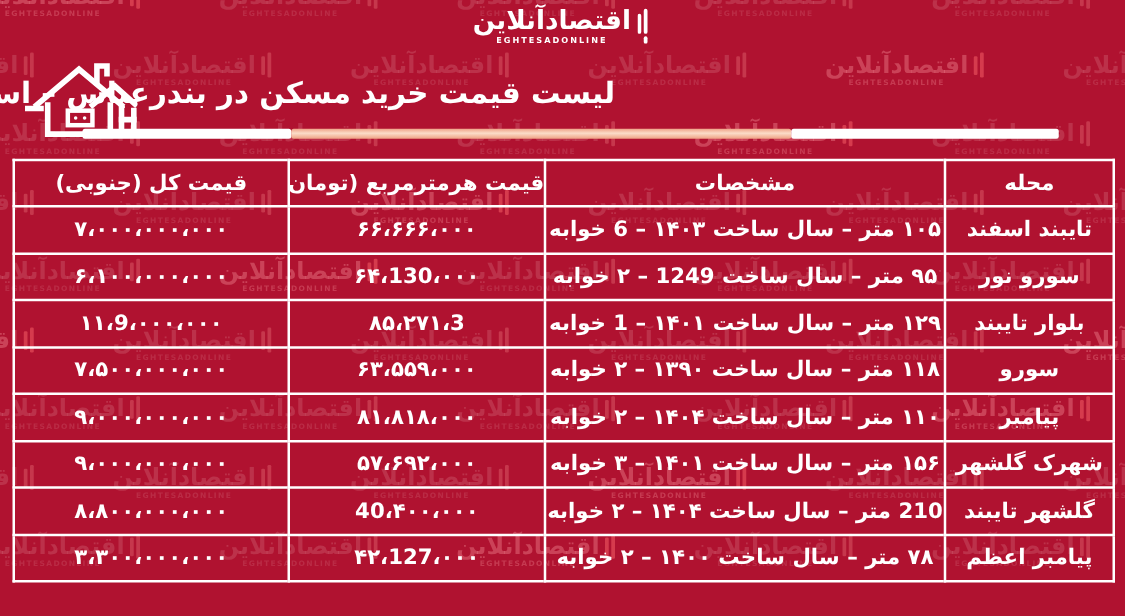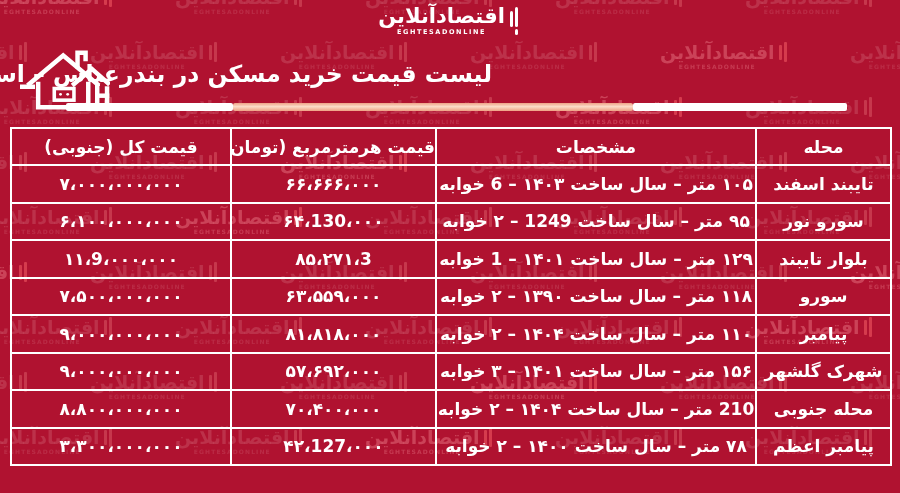--- a/index.html
+++ b/index.html
@@ -617,23 +617,23 @@
     </tr>
 
     <tr>
       <td class="hood-cell">شهرک گلشهر</td>
       <td class="specs-cell">۱۵۶ متر – سال ساخت ۱۴۰۱ – ۳ خوابه</td>
       <td class="price-cell">۵۷،۶۹۲،۰۰۰</td>
       <td class="price-cell">۹،۰۰۰،۰۰۰،۰۰۰</td>
     </tr>
 
     <tr>
-      <td class="hood-cell">محله جنوبی</td>
+      <td class="hood-cell">گلشهر تایبند</td>
       <td class="specs-cell">210 متر – سال ساخت ۱۴۰۴ – ۲ خوابه</td>
-      <td class="price-cell">۷۰،۴۰۰،۰۰۰</td>
+      <td class="price-cell">40،۴۰۰،۰۰۰</td>
       <td class="price-cell">۸،۸۰۰،۰۰۰،۰۰۰</td>
     </tr>
 
     <tr>
       <td class="hood-cell">پیامبر اعظم</td>
       <td class="specs-cell">۷۸ متر – سال ساخت ۱۴۰۰ – ۲ خوابه</td>
       <td class="price-cell">۴۲،127،۰۰۰</td>
       <td class="price-cell">۳،۳۰۰،۰۰۰،۰۰۰</td>
     </tr>
   </tbody>

